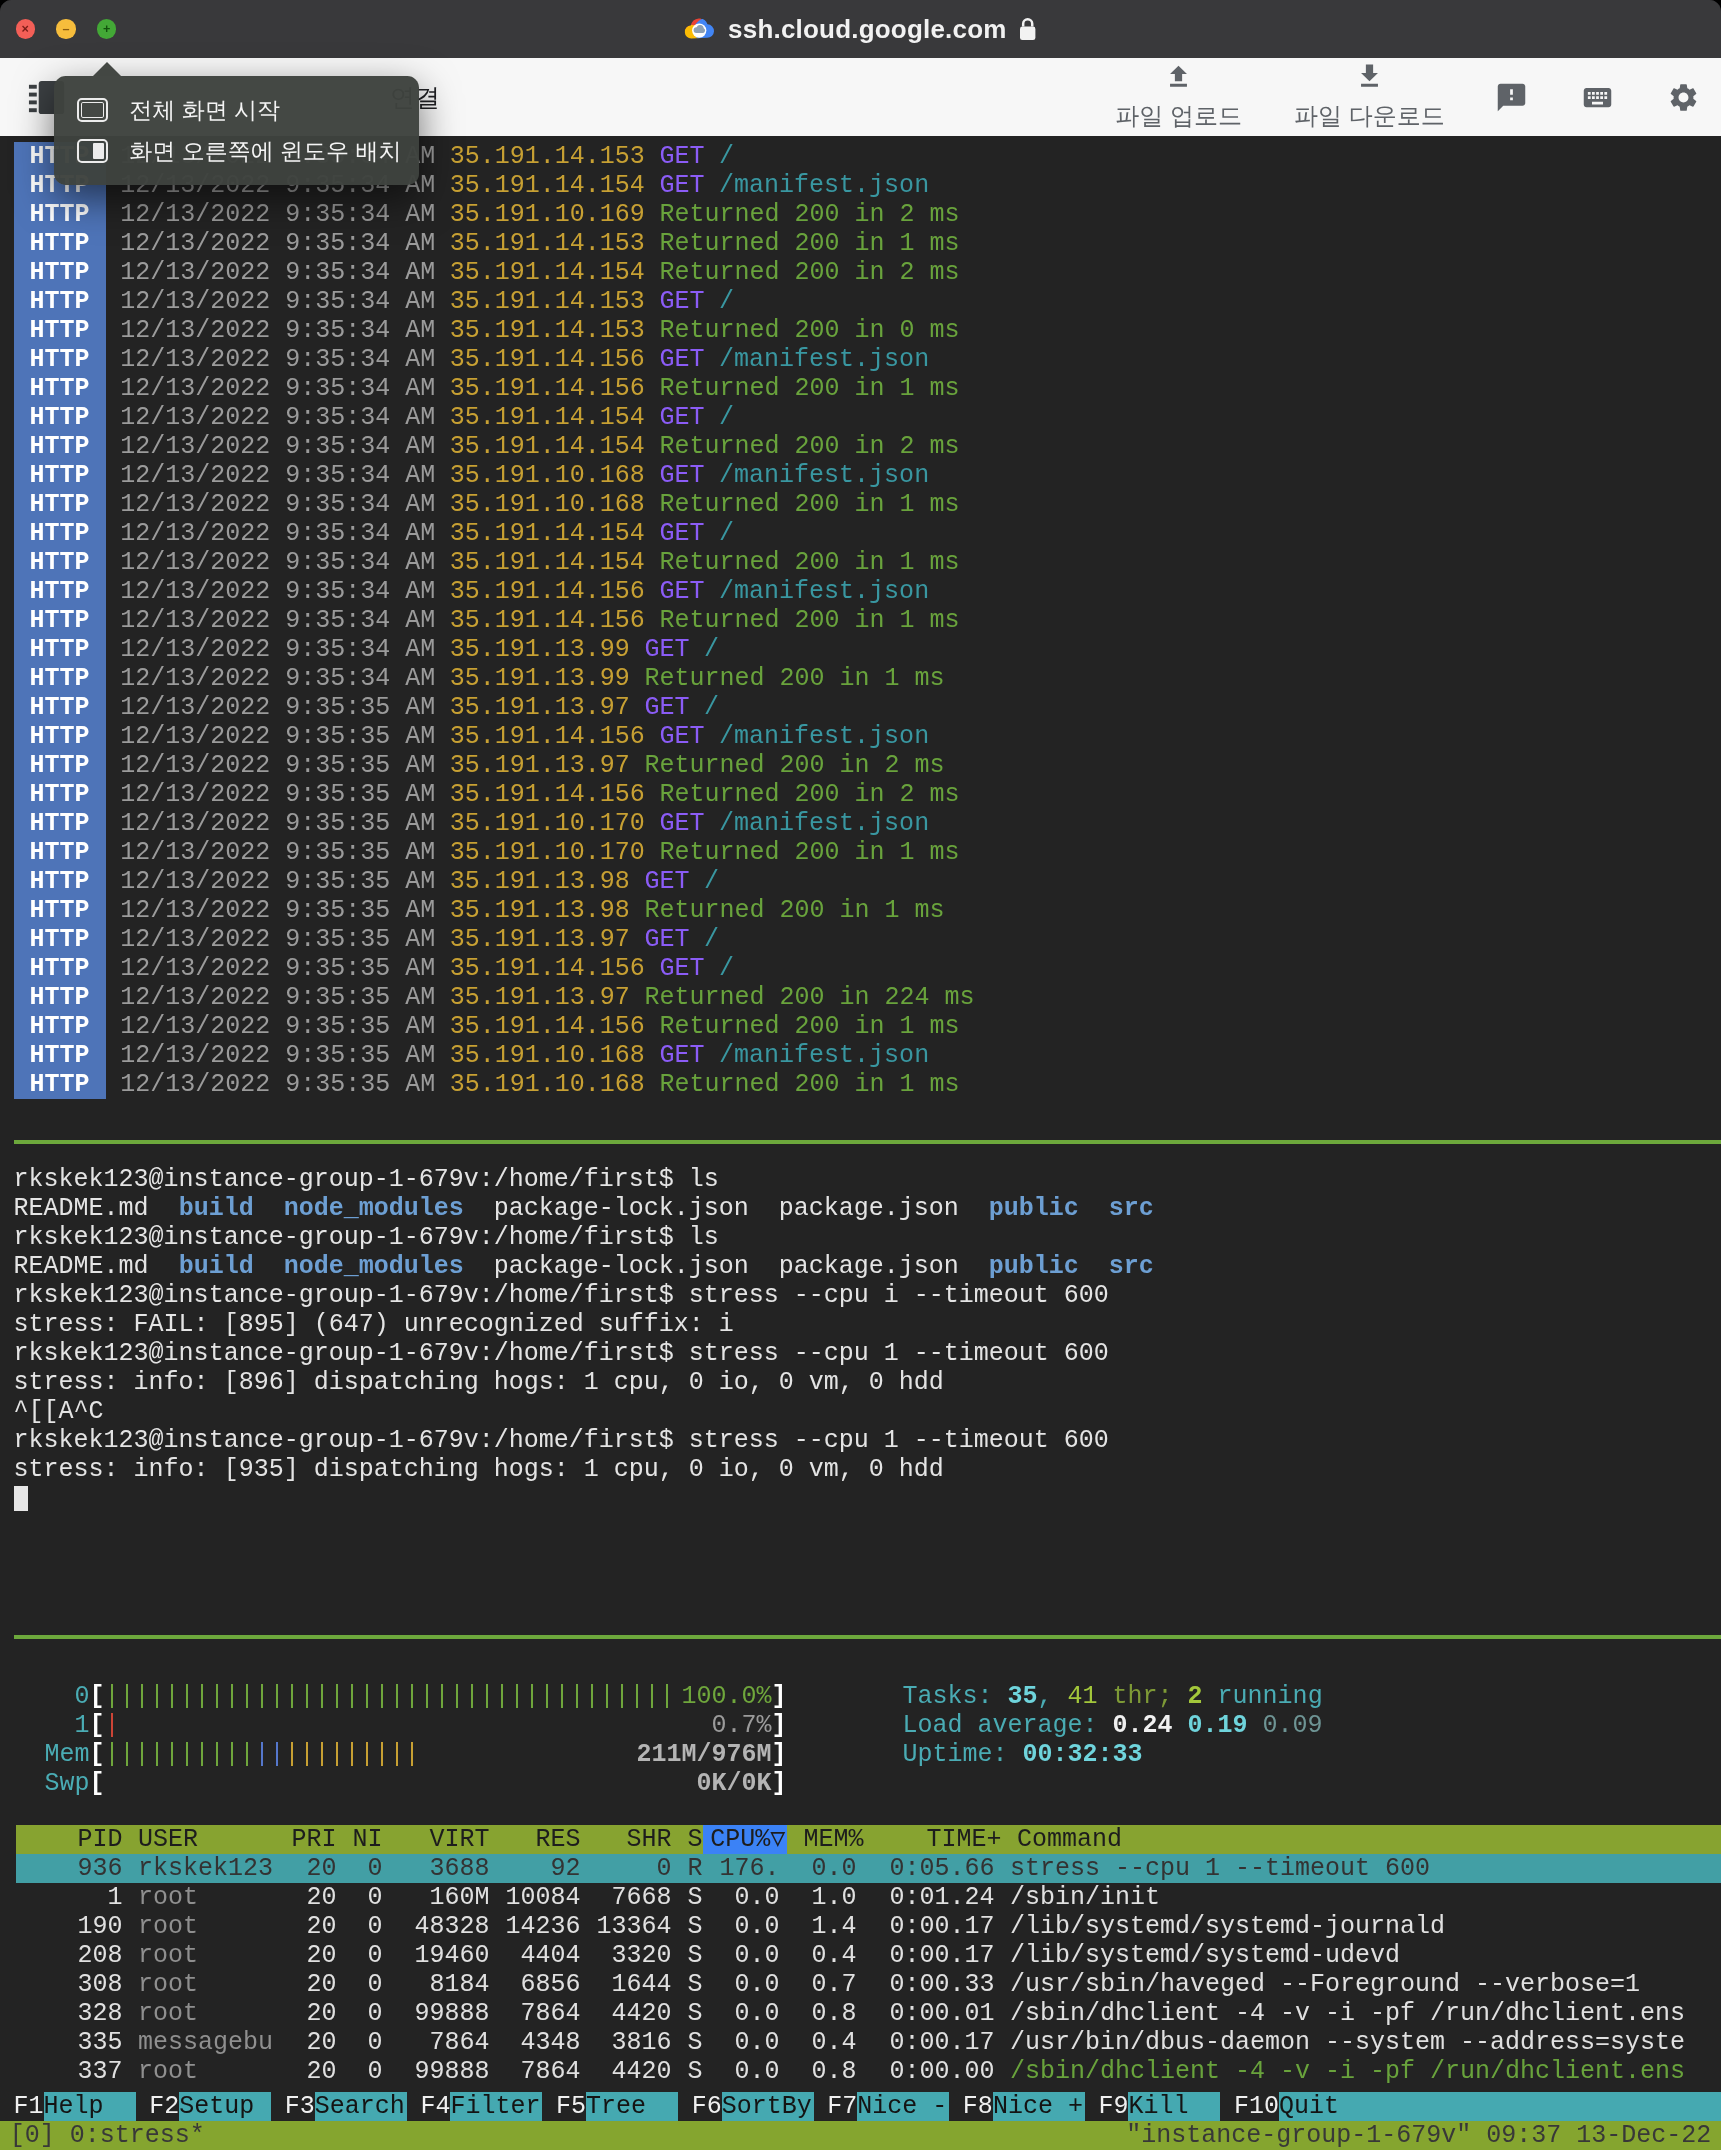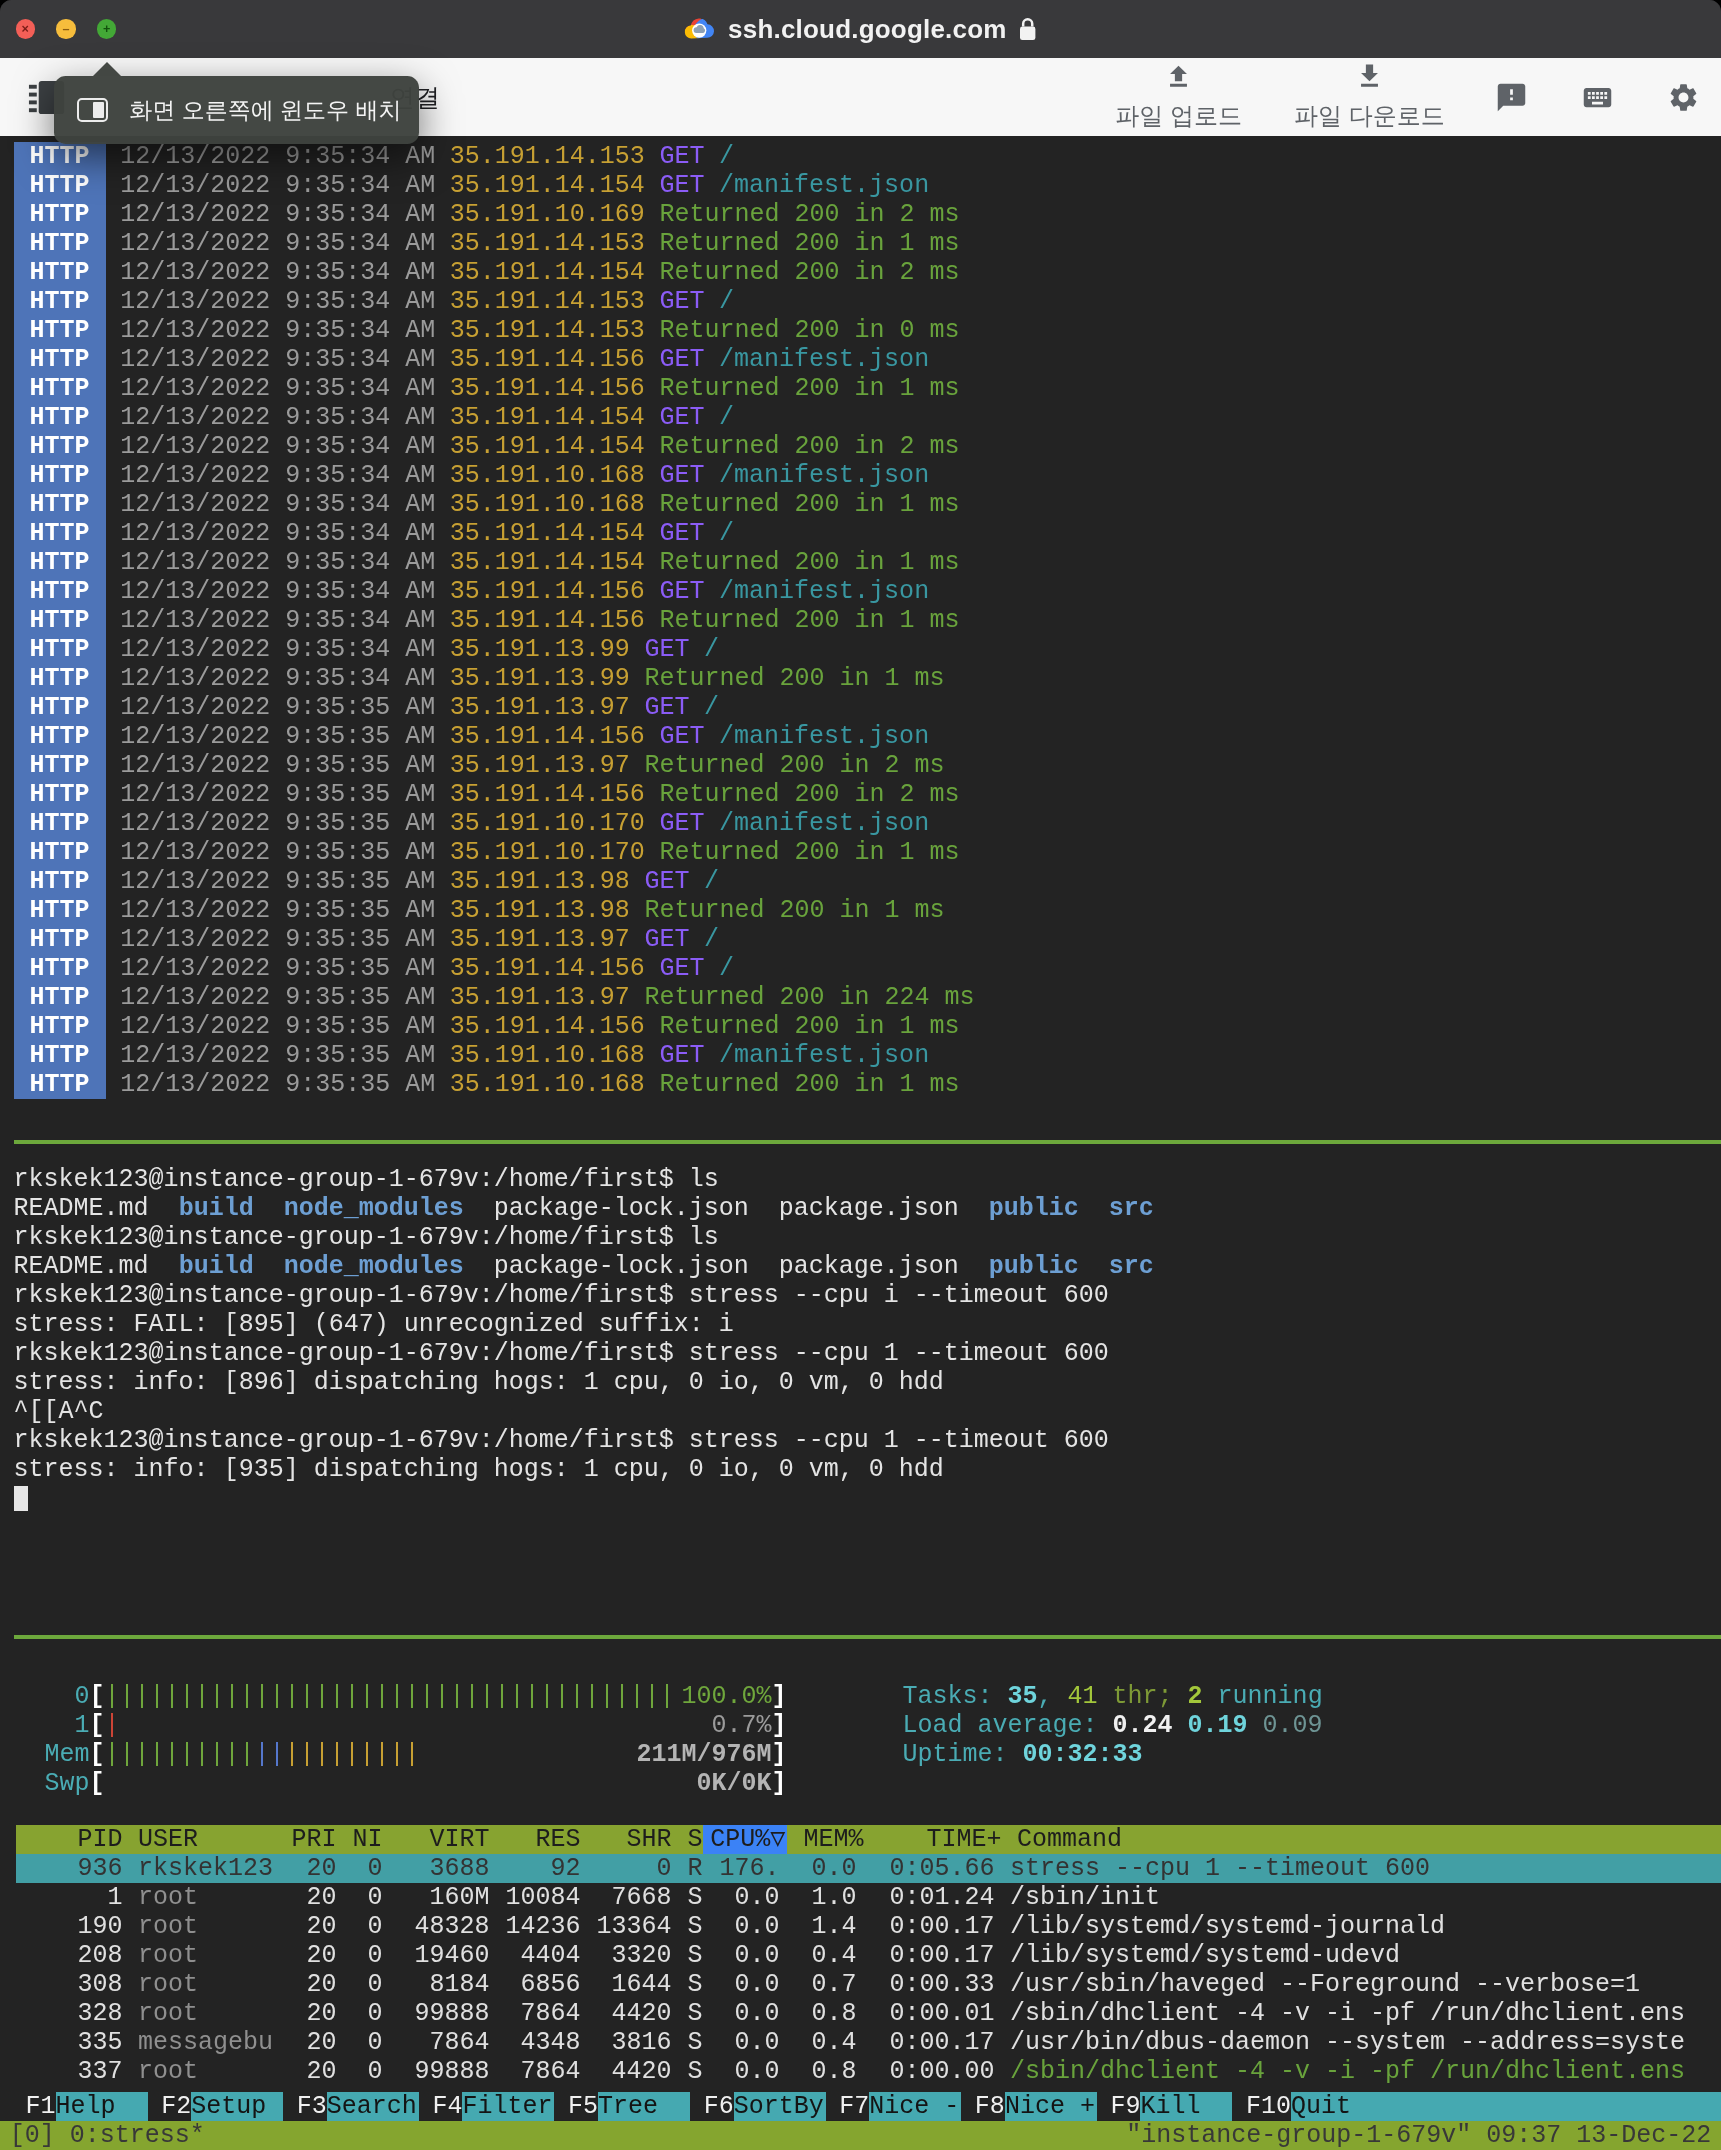--- a/index.html
+++ b/index.html
@@ -77,21 +77,21 @@
   .c-res{width:91px;text-align:right;}
   .c-shr{width:91px;text-align:right;}
   .c-s{width:31px;text-align:right;}
   .c-cpu{width:77px;text-align:right;}
   .c-mem{width:77px;text-align:right;}
   .c-time{width:138px;text-align:right;}
   .c-cmd{flex:1;text-align:left;padding-left:15.5px;}
   .header .c-cpu{background:#3b82f6;text-align:left;padding-left:7.8px;width:84px;}
   .cmd-green{color:#69a33c;}
   
-  .fbar{position:absolute;left:0;right:0;bottom:29px;height:29px;display:flex;background:#232323;white-space:pre;padding-left:12px;}
+  .fbar{position:absolute;left:0;right:0;bottom:29px;height:29px;display:flex;background:#232323;white-space:pre;}
   .fkey{color:#f0f0f0;padding-left:13.6px;}
   .fkey:first-child{padding-left:13.6px;}
   .flabel{display:inline-block;width:92px;background:#45a9b1;color:#141414;overflow:hidden;}
   .fpair{display:flex;}
   .fpair:last-child{flex:1;}
   .fpair:last-child .flabel{flex:1;width:auto;}
   .statusbar{position:absolute;left:0;right:0;bottom:0;height:29px;background:#85a52f;color:#383838;display:flex;justify-content:space-between;padding:0 9.7px;white-space:pre;}
   svg{display:block;}
 </style>
 </head>
@@ -444,19 +444,23 @@
       </div>
     <div class="fbar"><span class="fpair"><span class="fkey">F1</span><span class="flabel">Help</span></span><span class="fpair"><span class="fkey">F2</span><span class="flabel">Setup</span></span><span class="fpair"><span class="fkey">F3</span><span class="flabel">Search</span></span><span class="fpair"><span class="fkey">F4</span><span class="flabel">Filter</span></span><span class="fpair"><span class="fkey">F5</span><span class="flabel">Tree</span></span><span class="fpair"><span class="fkey">F6</span><span class="flabel">SortBy</span></span><span class="fpair"><span class="fkey">F7</span><span class="flabel">Nice -</span></span><span class="fpair"><span class="fkey">F8</span><span class="flabel">Nice +</span></span><span class="fpair"><span class="fkey">F9</span><span class="flabel">Kill</span></span><span class="fpair"><span class="fkey">F10</span><span class="flabel">Quit</span></span></div>
     <div class="statusbar">
       <span>[0] 0:stress*</span>
       <span>"instance-group-1-679v" 09:37 13-Dec-22</span>
     </div>
   </div>
 
   <div class="popup">
     <div class="popup-item">
+      <span class="mi full"></span>
+      <span>전체 화면 시작</span>
+    </div>
+    <div class="popup-item">
       <span class="mi right"></span>
       <span>화면 오른쪽에 윈도우 배치</span>
     </div>
   </div>
 
 </div>
 
 
 </body></html>

